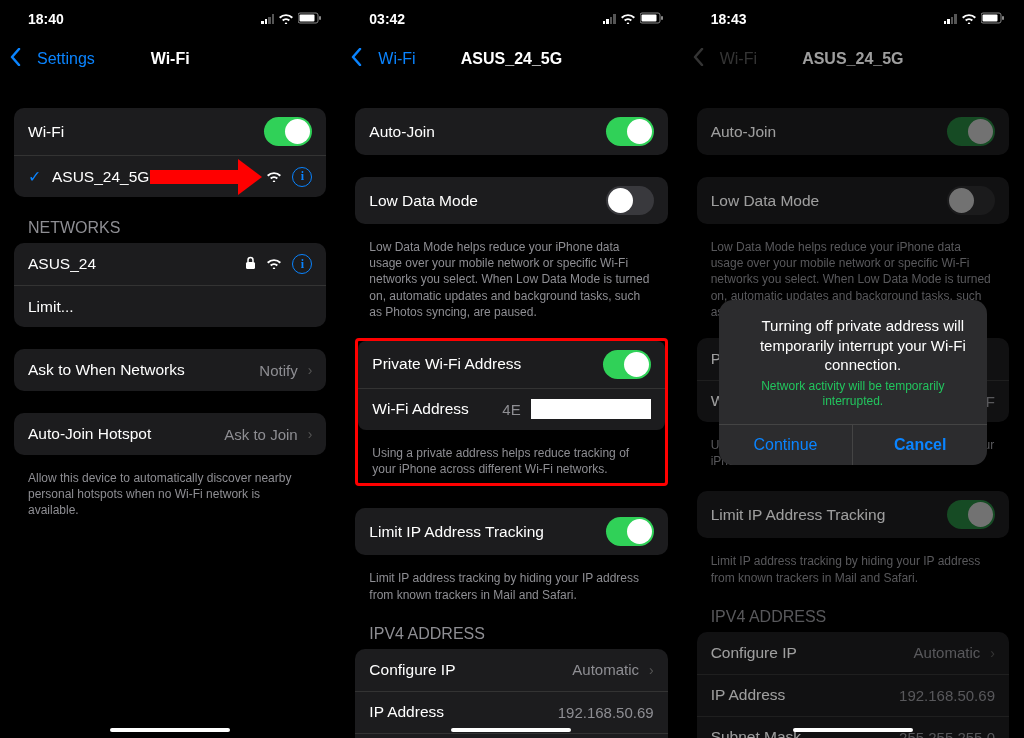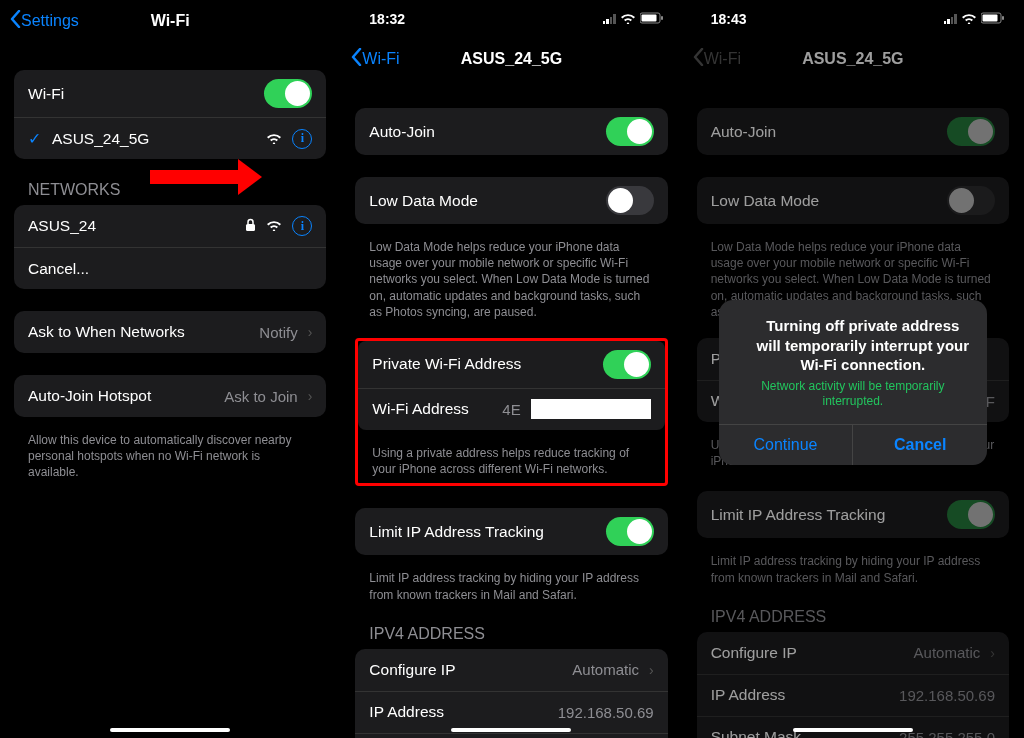--- a/index.html
+++ b/index.html
@@ -40,21 +40,21 @@
     display: flex;
     align-items: center;
     position: relative;
     padding: 0 10px;
   }
   .back-btn {
     display: flex;
     align-items: center;
     color: #0A84FF;
     font-size: 16px;
-    gap: 0;
+    gap: 16px;
   }
   .back-btn.dimmed { color: #555; }
   .nav-title {
     position: absolute;
     left: 0; right: 0;
     text-align: center;
     font-size: 16px;
     font-weight: 600;
     pointer-events: none;
   }
@@ -144,33 +144,56 @@
   }
   .alert {
     position: absolute;
     top: 300px; left: 36px; right: 36px;
     background: #2C2C2E;
     border-radius: 14px;
     overflow: hidden;
     text-align: center;
   }
   .alert-body { padding: 16px 14px 14px; }
-  .alert-title { font-size: 15px; font-weight: 700; line-height: 1.3; margin-left: 20px; }
+  .alert-title { font-size: 15px; font-weight: 400; line-height: 1.3; margin-left: 20px; }
   .alert-msg { font-size: 12px; color: #22c55e; margin-top: 4px; line-height: 1.3; }
   .alert-actions { display: flex; border-top: 0.5px solid #444; }
   .alert-btn {
     flex: 1; padding: 11px 0; color: #0A84FF; font-size: 16px;
   }
   .alert-btn + .alert-btn { border-left: 0.5px solid #444; font-weight: 600; }
   .phone.dimmed .content, .phone.dimmed .nav-bar { opacity: 0.62; }
 </style>
 </head>
 <body>
 
 <div class="phone">
+  <div class="status-bar">
+    <span>18:40</span>
+    <div class="status-icons">
+      <span class="sig-bars">
+          <span class="b1"></span>
+          <span class="b2"></span>
+          <span class="b3 off"></span>
+          <span class="b4 off"></span>
+        </span>
+      <span class="wifi-ico">
+        <svg width="16" height="12" viewBox="0 0 16 12">
+            <path d="M8 10.5a1.2 1.2 0 100 2.4 1.2 1.2 0 000-2.4zM4 7.8a6 6 0 018 0l-1.4 1.4a4 4 0 00-5.2 0L4 7.8zM1 5a10 10 0 0114 0l-1.4 1.4a8 8 0 00-11.2 0L1 5z" fill="#fff"></path>
+          </svg>
+      </span>
+      <span class="batt-ico">
+        <svg width="24" height="12" viewBox="0 0 24 12">
+            <rect x="0" y="1" width="20" height="10" rx="2" fill="none" stroke="#888" stroke-width="1"></rect>
+            <rect x="1.5" y="2.5" width="15" height="7" rx="1" fill="#fff"></rect>
+            <rect x="21" y="4" width="2" height="4" rx="1" fill="#888"></rect>
+          </svg>
+      </span>
+    </div>
+  </div>
   <div class="nav-bar">
     <div class="back-btn">
       <span>
         <svg width="11" height="18" viewBox="0 0 11 18">
             <path d="M9 1L2 9l7 8" stroke="#0A84FF" stroke-width="2.5" fill="none" stroke-linecap="round" stroke-linejoin="round"></path>
           </svg>
       </span>
       <span>Settings</span>
     </div>
     <div class="nav-title">Wi-Fi</div>
@@ -211,21 +234,21 @@
           </span>
           <span>
             <svg width="16" height="12" viewBox="0 0 16 12">
                 <path d="M8 10.5a1.2 1.2 0 100 2.4 1.2 1.2 0 000-2.4zM4 7.8a6 6 0 018 0l-1.4 1.4a4 4 0 00-5.2 0L4 7.8zM1 5a10 10 0 0114 0l-1.4 1.4a8 8 0 00-11.2 0L1 5z" fill="#fff"></path>
               </svg>
           </span>
           <span class="info-ico">i</span>
         </div>
       </div>
       <div class="row">
-        <span>Cancel...</span>
+        <span>Limit...</span>
       </div>
     </div>
 
     <div class="group">
       <div class="row">
         <span>Ask to When Networks</span>
         <div class="right">
           <span class="value-grey">Notify</span>
           <span class="chevron">›</span>
         </div>
@@ -246,21 +269,21 @@
 
   <div class="arrow-annotation">
     <div class="arrow-body"></div>
       <div class="arrow-head"></div>
   </div>
   <div class="home-indicator"></div>
 </div>
 
 <div class="phone">
   <div class="status-bar">
-    <span>18:32</span>
+    <span>03:42</span>
     <div class="status-icons">
       <span class="sig-bars">
           <span class="b1"></span>
           <span class="b2"></span>
           <span class="b3 off"></span>
           <span class="b4 off"></span>
         </span>
       <span><svg width="16" height="12" viewBox="0 0 16 12">
             <path d="M8 10.5a1.2 1.2 0 100 2.4 1.2 1.2 0 000-2.4zM4 7.8a6 6 0 018 0l-1.4 1.4a4 4 0 00-5.2 0L4 7.8zM1 5a10 10 0 0114 0l-1.4 1.4a8 8 0 00-11.2 0L1 5z" fill="#fff"></path>
           </svg></span>

